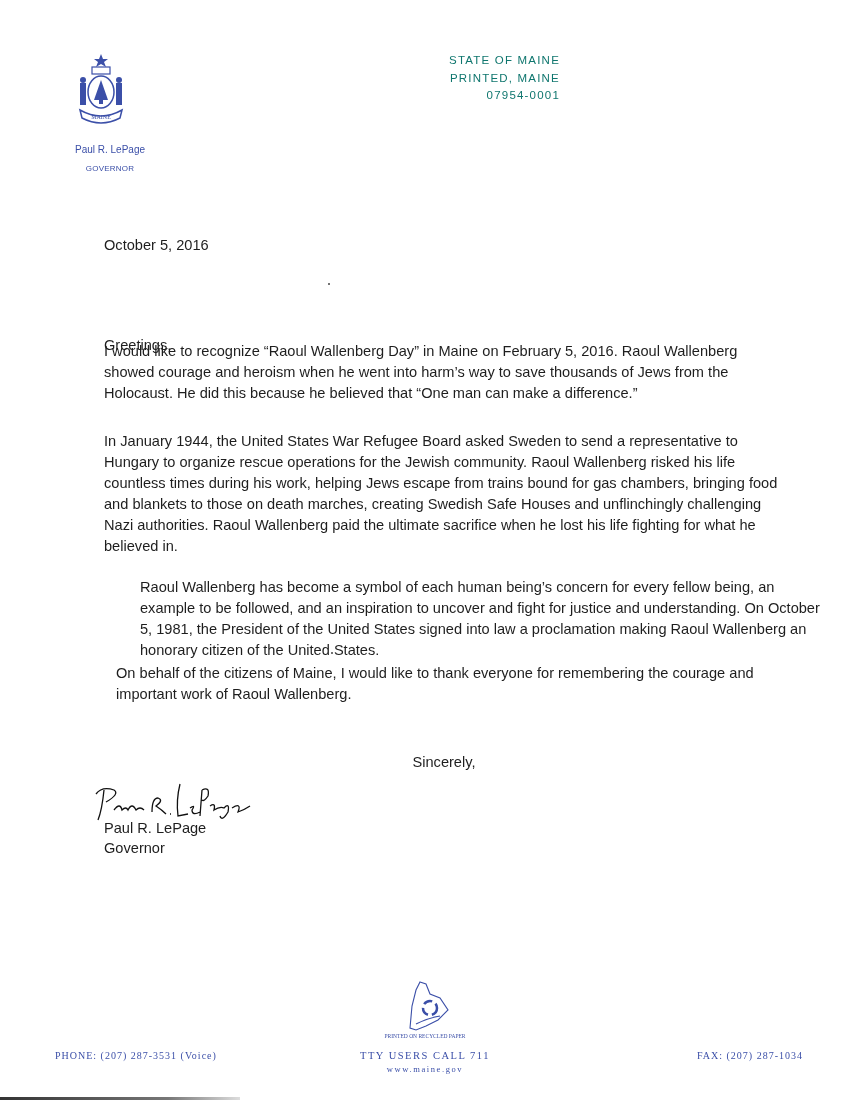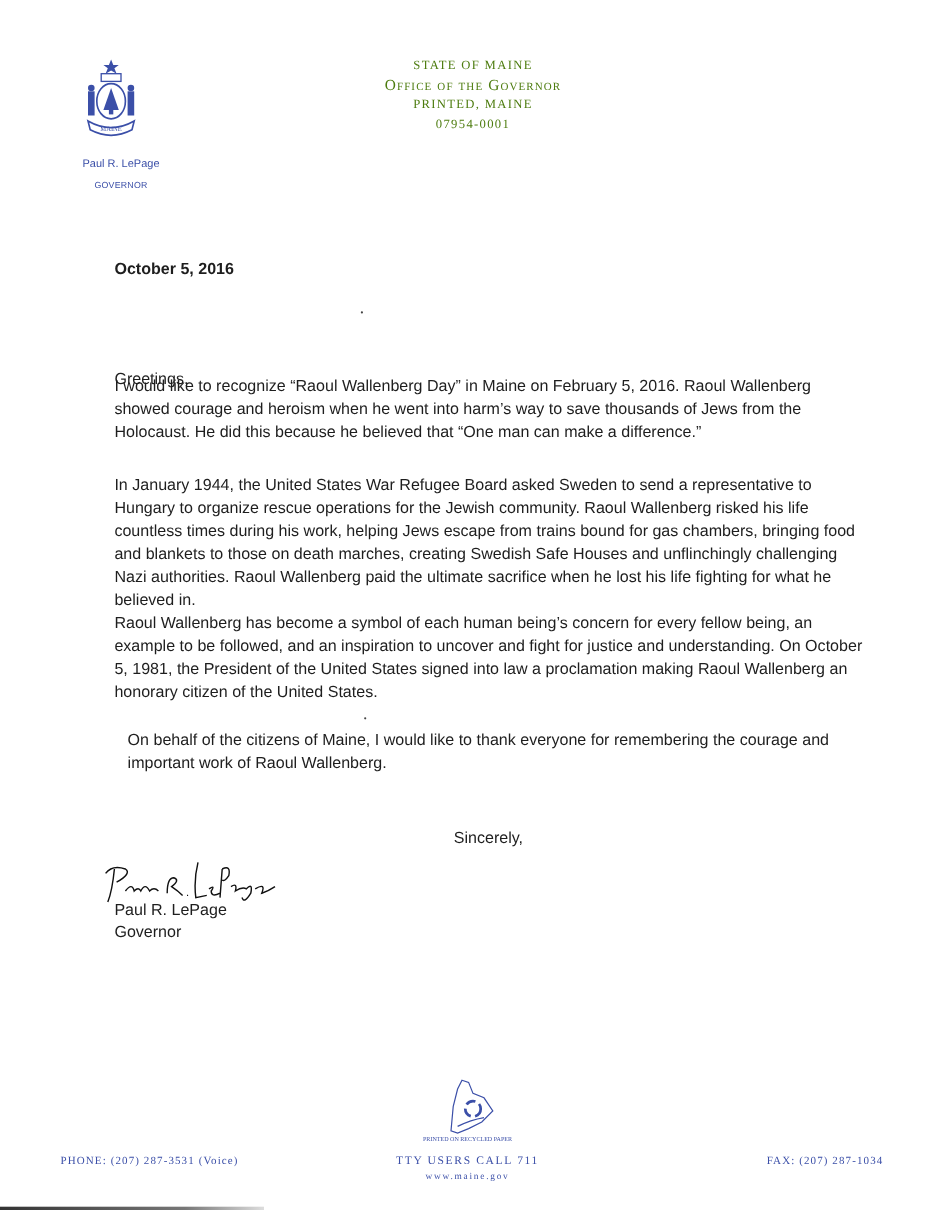--- a/index.html
+++ b/index.html
@@ -3,29 +3,29 @@
   <meta charset="utf-8">
   <style>
     html, body { margin: 0; padding: 0; }
     body {
       width: 850px; height: 1100px; background: #ffffff; position: relative; overflow: hidden;
       font-family: "Liberation Sans", sans-serif; color: #1e1e1e;
     }
     .seal { position: absolute; left: 76px; top: 52px; width: 50px; height: 76px; }
     .gov-name { position: absolute; left: 60px; top: 144px; width: 100px; text-align: center; font-size: 10px; color: #3b4fa8; }
     .gov-title { position: absolute; left: 60px; top: 164px; width: 100px; text-align: center; font-size: 8px; color: #3b4fa8; letter-spacing: 0.2px; }
-    .letterhead { position: absolute; left: 300px; top: 52px; width: 260px; text-align: center; font-family: Liberation Serif, serif; color: #4d7c0f; }
+    .letterhead { position: absolute; left: 300px; top: 52px; width: 260px; text-align: right; font-family: Liberation Sans, sans-serif; color: #0f766e; }
     .letterhead div { font-size: 11.5px; line-height: 17.5px; letter-spacing: 1.2px; }
     .letterhead .office { font-variant: small-caps; font-size: 14px; letter-spacing: 1px; }
     .body-text { position: absolute; left: 104px; width: 680px; font-size: 14.6px; line-height: 21px; }
-    .date { top: 235px; font-weight: bold; }
+    .date { top: 235px; }
     .greeting { top: 306px; margin-top: 29px; }
     .p1 { top: 341px; }
     .p2 { top: 431px; }
-    .p3 { top: 557px; }
+    .p3 { top: 577px; margin-left: 36px; }
     .p4 { top: 663px; margin-left: 12px; }
     .closing { top: 752px; text-align: center; }
     .sig-name { top: 818px; }
     .sig-title { top: 838px; }
     .signature { position: absolute; left: 92px; top: 780px; width: 160px; height: 44px; }
     .recycle { position: absolute; left: 400px; top: 980px; width: 56px; height: 52px; }
     .printed { position: absolute; left: 350px; top: 1033px; width: 150px; text-align: center; font-family: "Liberation Serif", serif; font-size: 5.5px; color: #3b4fa8; }
     .footer { position: absolute; top: 1050px; font-family: Liberation Serif, serif; color: #3b4fa8; font-size: 10px; letter-spacing: 1px; }
     .phone { left: 55px; }
     .fax { left: 697px; }
@@ -48,21 +48,20 @@
   <circle cx="43" cy="28" r="3" fill="#3b4fa8"></circle>
   <rect x="40" y="31" width="6" height="22" fill="#3b4fa8"></rect>
   <path d="M4,58 Q25,70 46,58 L44,66 Q25,76 6,66 Z" fill="none" stroke="#3b4fa8" stroke-width="1.5"></path>
   <text x="25" y="67" font-size="6" text-anchor="middle" fill="#3b4fa8" font-family="Liberation Serif, serif">MAINE</text>
 </svg>
 <div class="gov-name">Paul R. LePage</div>
 <div class="gov-title">GOVERNOR</div>
 
 <div class="letterhead">
   <div>STATE OF MAINE</div>
-  <div class="office">Office of the Governor</div>
   <div>PRINTED, MAINE</div>
   <div>07954-0001</div>
 </div>
 
 <div class="body-text date">October 5, 2016</div>
 <div class="speck" style="left:328px;top:283px;"></div>
 <div class="body-text greeting">Greetings,</div>
 <div class="body-text p1">I would like to recognize “Raoul Wallenberg Day” in Maine on February 5, 2016.  Raoul Wallenberg showed courage and heroism when he went into harm’s way to save thousands of Jews from the Holocaust.  He did this because he believed that “One man can make a difference.”</div>
 <div class="body-text p2">In January 1944, the United States War Refugee Board asked Sweden to send a representative to Hungary to organize rescue operations for the Jewish community.  Raoul Wallenberg risked his life countless times during his work, helping Jews escape from trains bound for gas chambers, bringing food and blankets to those on death marches, creating Swedish Safe Houses and unflinchingly challenging Nazi authorities.  Raoul Wallenberg paid the ultimate sacrifice when he lost his life fighting for what he believed in.</div>
 <div class="body-text p3">Raoul Wallenberg has become a symbol of each human being’s concern for every fellow being, an example to be followed, and an inspiration to uncover and fight for justice and understanding. On October 5, 1981, the President of the United States signed into law a proclamation making Raoul Wallenberg an honorary citizen of the United States.</div>

